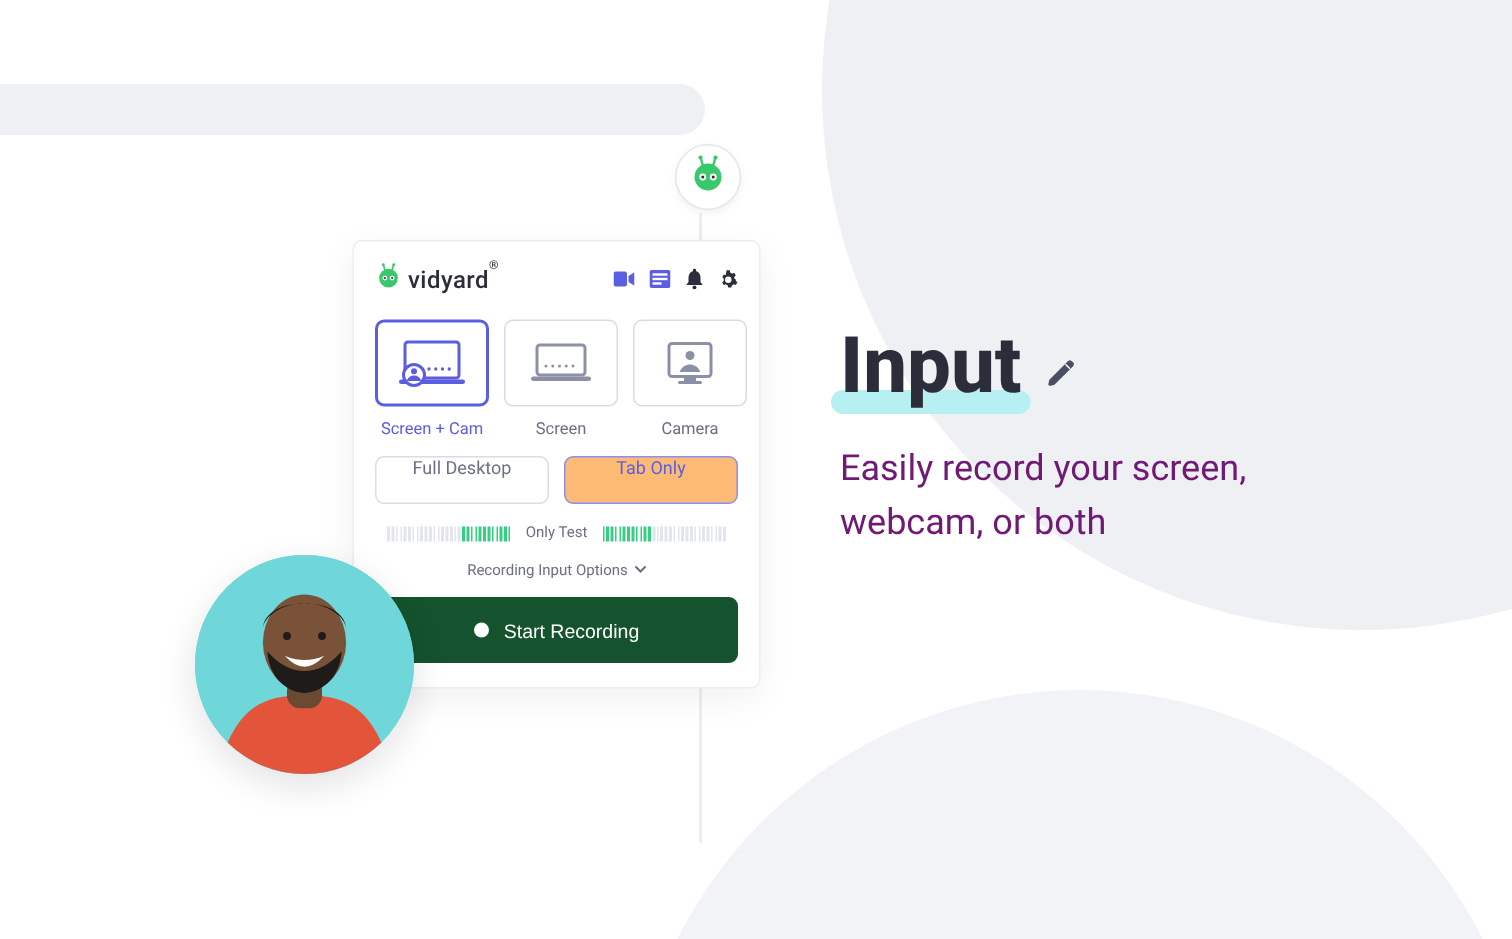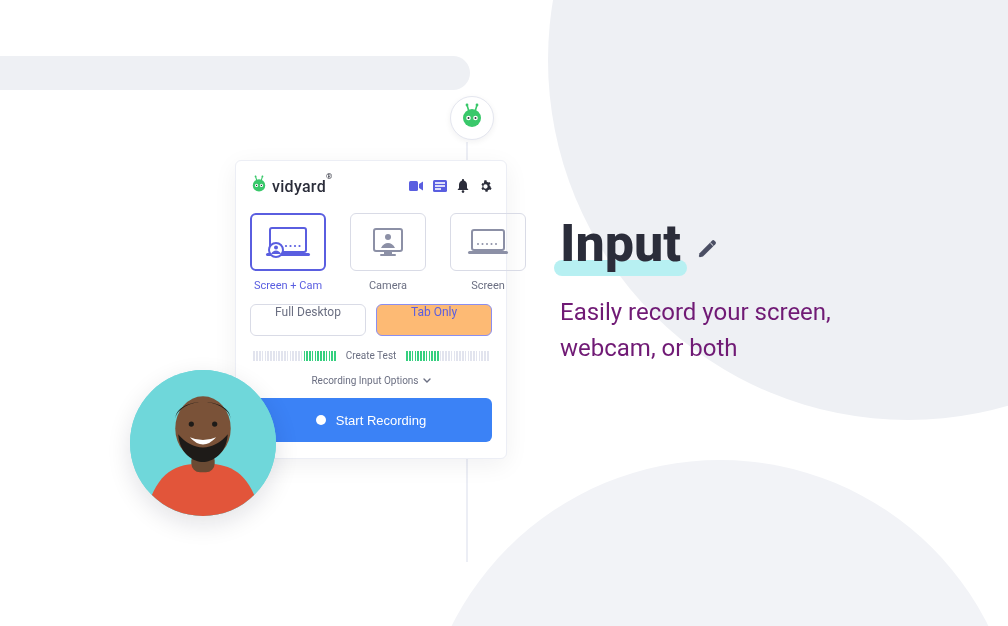--- a/index.html
+++ b/index.html
@@ -69,21 +69,21 @@
   .panel-header {
     display: flex; align-items: center; justify-content: space-between;
     margin-bottom: 16px;
   }
   .logo { display: flex; align-items: center; gap: 4px; }
   .logo-word { font-size: 16px; color: #2b2d3a; letter-spacing: .3px; font-weight: 500; }
   .logo-word sup { font-size: 8px; position: relative; top: -6px; }
   .header-icons { display: flex; gap: 10px; align-items: center; color: #5a5ee0; }
   .header-icons svg { display: block; }
 
-  .mode-row { display: flex; gap: 24px; justify-content: space-between; align-items: center; }
+  .mode-row { display: flex; gap: 10px; justify-content: space-between; align-items: center; }
   .mode {
     flex: 1 1 0;
     display: flex; flex-direction: column; align-items: center;
     cursor: pointer;
   }
   .mode-box {
     width: 76px; height: 58px;
     border: 1.5px solid #d9dbe6;
     border-radius: 6px;
     display: flex; align-items: center; justify-content: center;
@@ -122,21 +122,21 @@
   .rec-options {
     margin-top: 14px;
     font-size: 10px; color: #6b6f82;
     display: flex; align-items: center; justify-content: center; gap: 4px;
     cursor: pointer;
   }
 
   .start-btn {
     margin-top: 12px;
     height: 44px; width: 100%;
-    background: #3b82f6;
+    background: #14532d;
     color: #fff;
     border: none; border-radius: 6px;
     font-size: 13px; font-weight: 500;
     display: flex; align-items: center; justify-content: center; gap: 10px;
     cursor: pointer;
   }
   .rec-dot {
     width: 10px; height: 10px; border-radius: 50%;
     background: #fff;
   }
@@ -263,43 +263,43 @@
           <circle cx="26.5" cy="22" r="1.1" fill="#5a5ee0"></circle>
           <circle cx="31" cy="22" r="1.1" fill="#5a5ee0"></circle>
           <circle cx="35.5" cy="22" r="1.1" fill="#5a5ee0"></circle>
         </svg>
       </div>
       <span class="mode-label">Screen + Cam</span>
     </div>
     <div class="mode">
       <div class="mode-box">
         <svg width="48" height="36" viewBox="0 0 48 36">
-          <rect x="10" y="5" width="28" height="22" rx="2" fill="none" stroke="#8c90a6" stroke-width="2"></rect>
-          <circle cx="24" cy="13" r="3" fill="#8c90a6"></circle>
-          <path d="M17 24c1.5-3.6 4.4-5 7-5s5.5 1.4 7 5" fill="#8c90a6"></path>
-          <rect x="20" y="28" width="8" height="2" fill="#8c90a6"></rect>
-          <rect x="16" y="30" width="16" height="2" rx="1" fill="#8c90a6"></rect>
-        </svg>
-      </div>
-      <span class="mode-label">Camera</span>
-    </div>
-    <div class="mode">
-      <div class="mode-box">
-        <svg width="48" height="36" viewBox="0 0 48 36">
           <rect x="8" y="6" width="32" height="20" rx="2" fill="none" stroke="#8c90a6" stroke-width="2"></rect>
           <rect x="4" y="27" width="40" height="3" rx="1.5" fill="#8c90a6"></rect>
           <circle cx="14" cy="20" r="1" fill="#8c90a6"></circle>
           <circle cx="18.5" cy="20" r="1" fill="#8c90a6"></circle>
           <circle cx="23" cy="20" r="1" fill="#8c90a6"></circle>
           <circle cx="27.5" cy="20" r="1" fill="#8c90a6"></circle>
           <circle cx="32" cy="20" r="1" fill="#8c90a6"></circle>
         </svg>
       </div>
       <span class="mode-label">Screen</span>
     </div>
+    <div class="mode">
+      <div class="mode-box">
+        <svg width="48" height="36" viewBox="0 0 48 36">
+          <rect x="10" y="5" width="28" height="22" rx="2" fill="none" stroke="#8c90a6" stroke-width="2"></rect>
+          <circle cx="24" cy="13" r="3" fill="#8c90a6"></circle>
+          <path d="M17 24c1.5-3.6 4.4-5 7-5s5.5 1.4 7 5" fill="#8c90a6"></path>
+          <rect x="20" y="28" width="8" height="2" fill="#8c90a6"></rect>
+          <rect x="16" y="30" width="16" height="2" rx="1" fill="#8c90a6"></rect>
+        </svg>
+      </div>
+      <span class="mode-label">Camera</span>
+    </div>
   </div>
 
   <div class="scope-row">
     <div class="scope-btn">
       <span>Full Desktop</span>
     </div>
     <div class="scope-btn active">
       <span>Tab Only</span>
     </div>
   </div>
@@ -330,21 +330,21 @@
         <span class="bar on"></span>
         <span class="bar on"></span>
         <span class="bar on"></span>
         <span class="bar on"></span>
         <span class="bar on"></span>
         <span class="bar on"></span>
         <span class="bar on"></span>
         <span class="bar on"></span>
         <span class="bar on"></span>
     </span>
-    <span>Create Test</span>
+    <span>Only Test</span>
     <span class="bars">
       <span class="bar on"></span>
         <span class="bar on"></span>
         <span class="bar on"></span>
         <span class="bar on"></span>
         <span class="bar on"></span>
         <span class="bar on"></span>
         <span class="bar on"></span>
         <span class="bar on"></span>
         <span class="bar on"></span>

